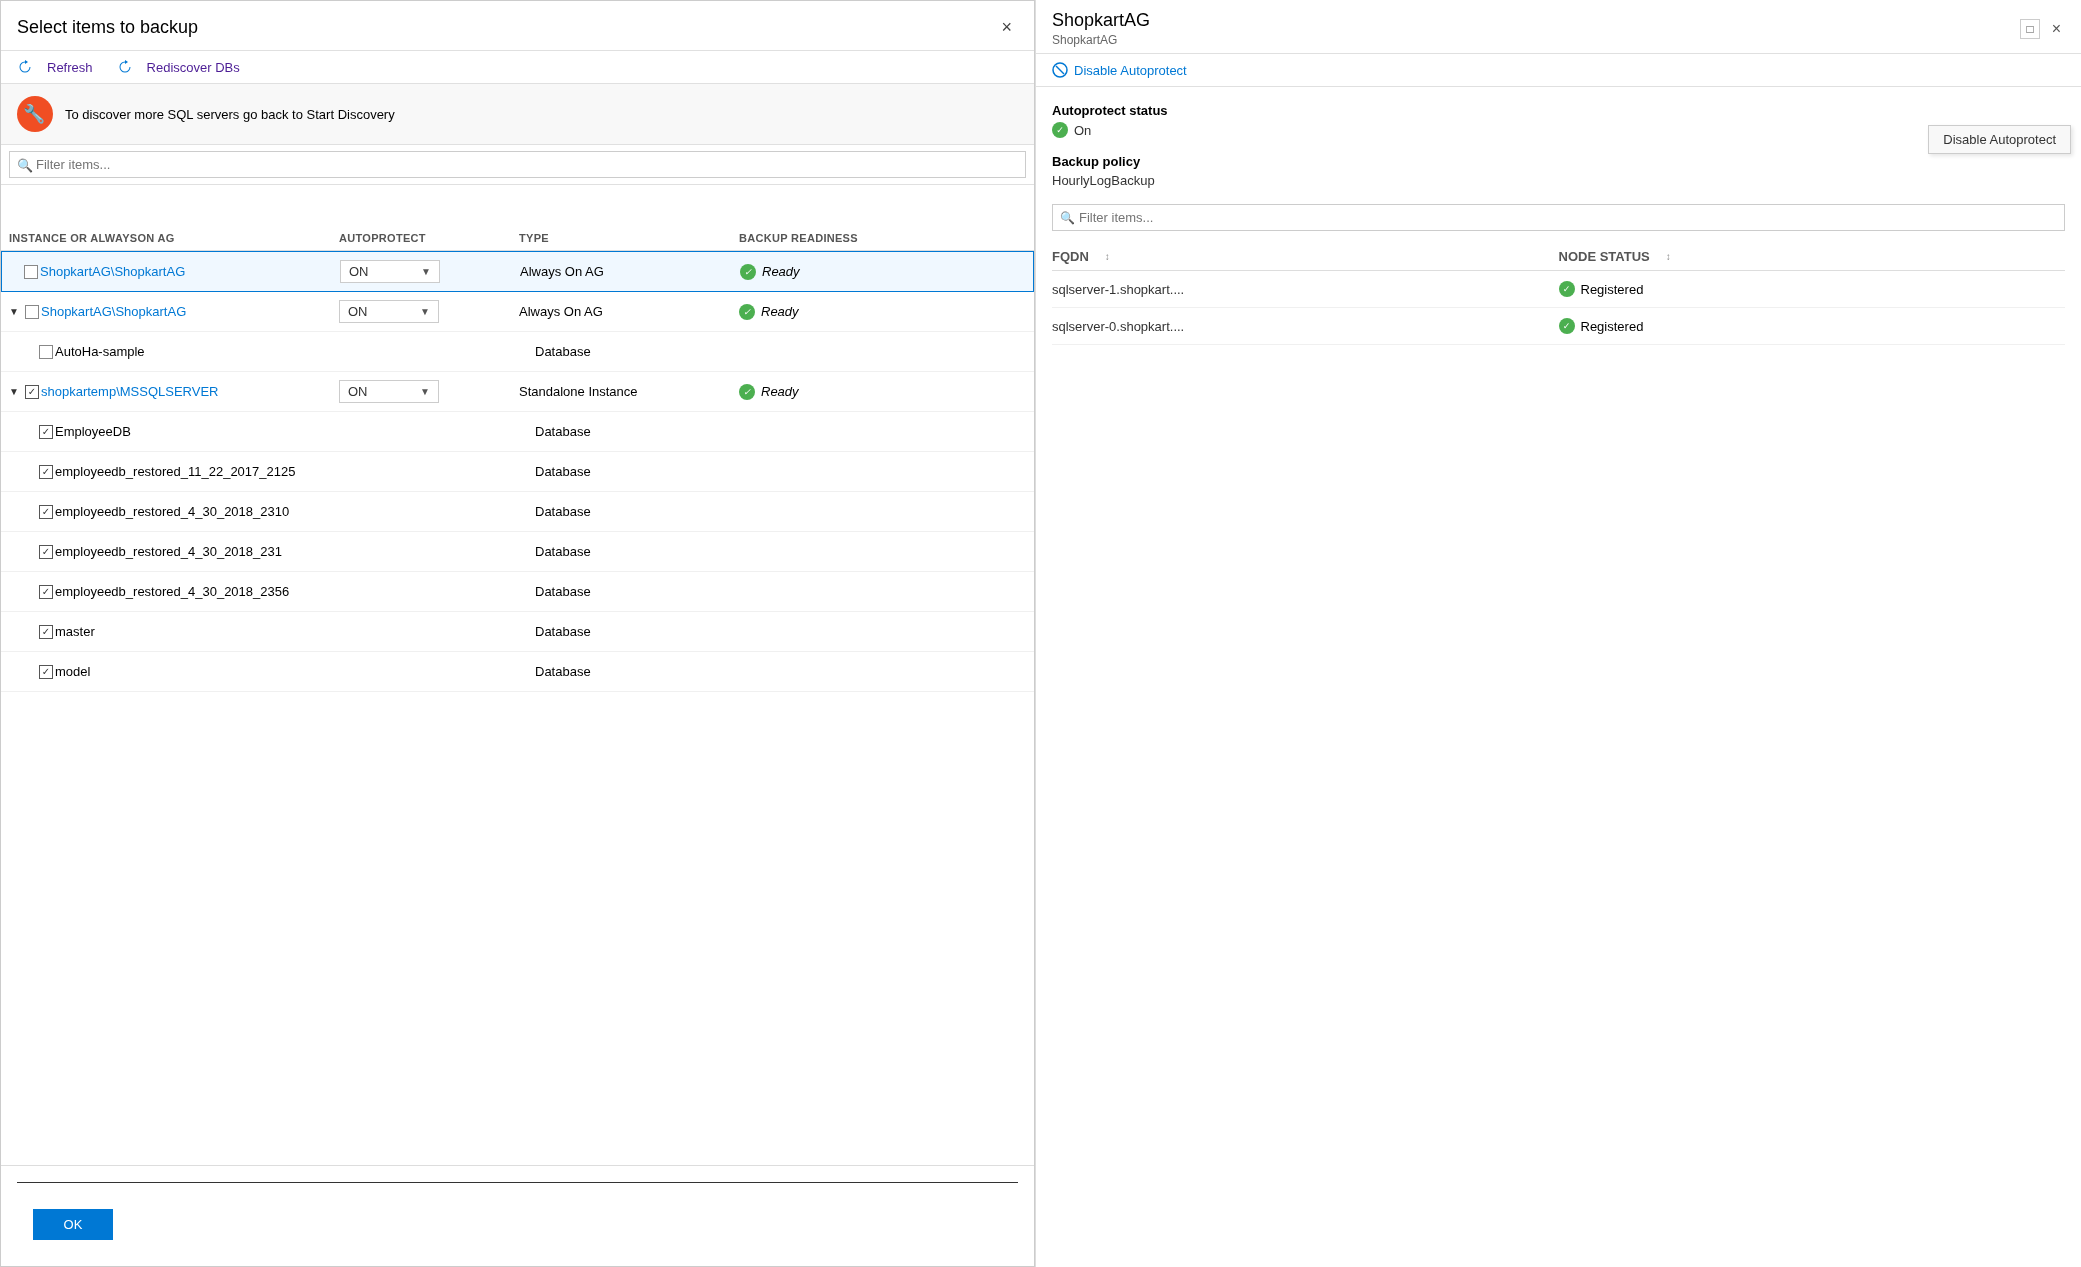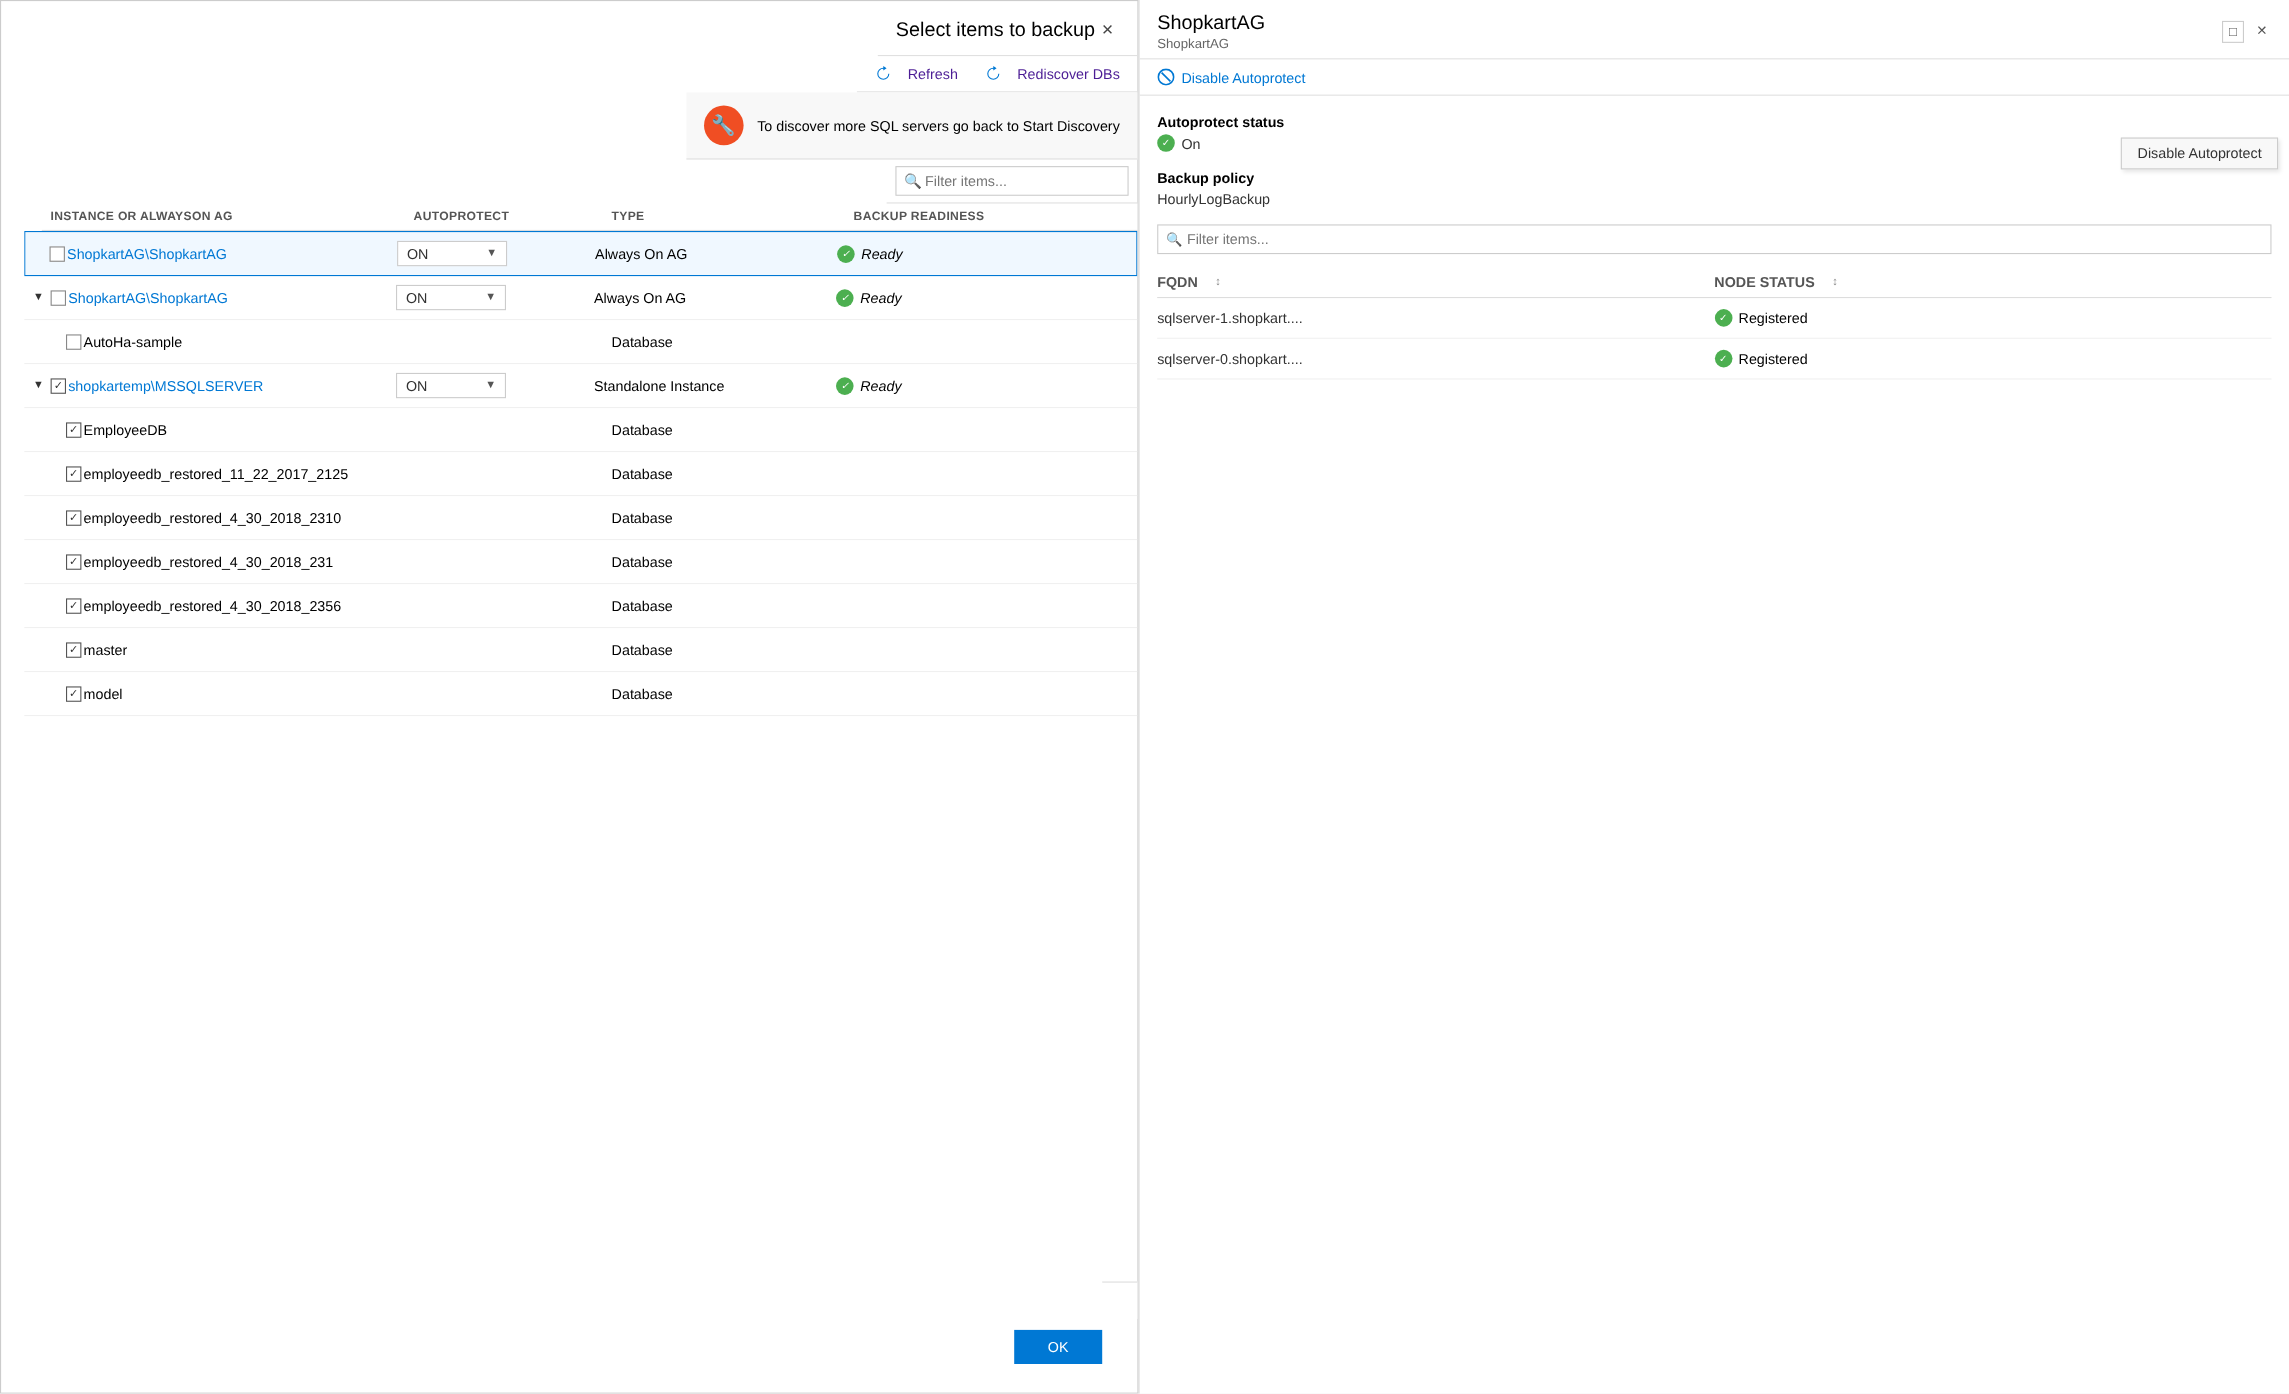--- a/index.html
+++ b/index.html
@@ -6,21 +6,20 @@
     body { background: #f0f0f0; display: flex; width: 2081px; height: 1267px; overflow: hidden; }
 
     
     .left-panel {
       width: 1035px;
       background: #fff;
       border: 1px solid #ccc;
       display: flex;
       flex-direction: column;
       position: relative;
-      align-items: flex-end;
     }
 
     .panel-header {
       padding: 14px 16px 10px 16px;
       border-bottom: 1px solid #e0e0e0;
       display: flex;
       align-items: center;
       justify-content: space-between;
     }
 
@@ -109,20 +108,21 @@
       border-bottom: 1px solid #ddd;
       background: #fff;
     }
 
     .table-header-cell {
       font-size: 11px;
       font-weight: 600;
       color: #555;
       text-transform: uppercase;
       letter-spacing: 0.3px;
+      margin-top: 41px;
     }
 
     .table-body {
       flex: 1;
       overflow-y: auto;
       overflow-x: hidden;
     }
 
     .table-row {
       display: grid;

